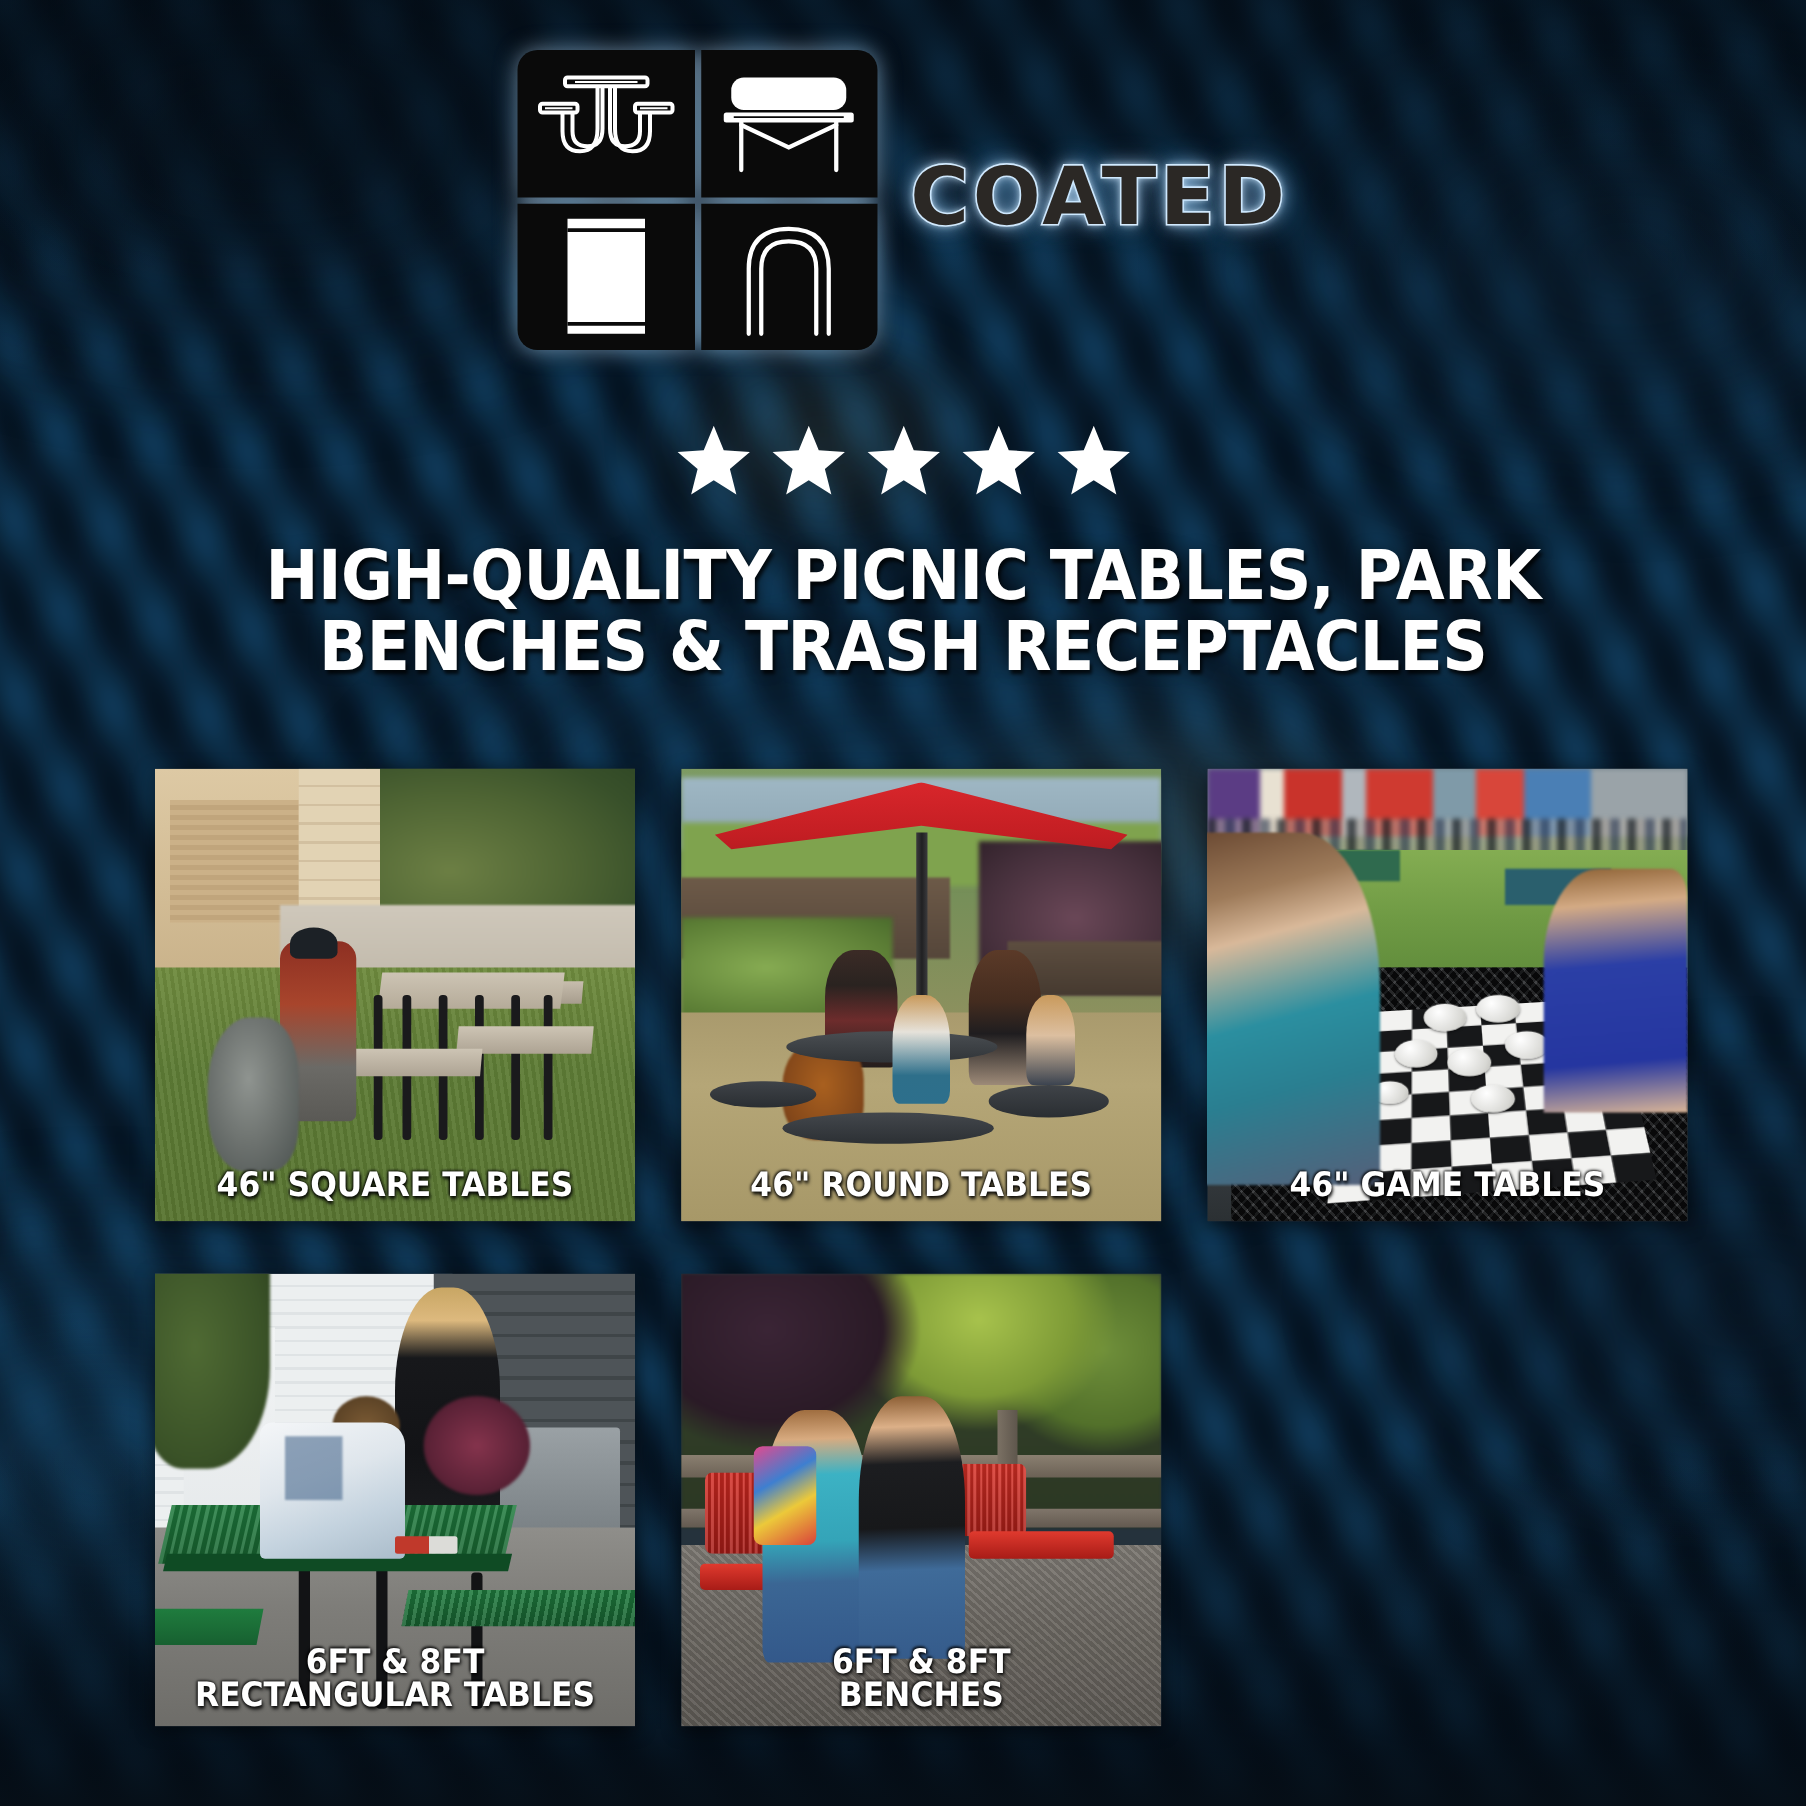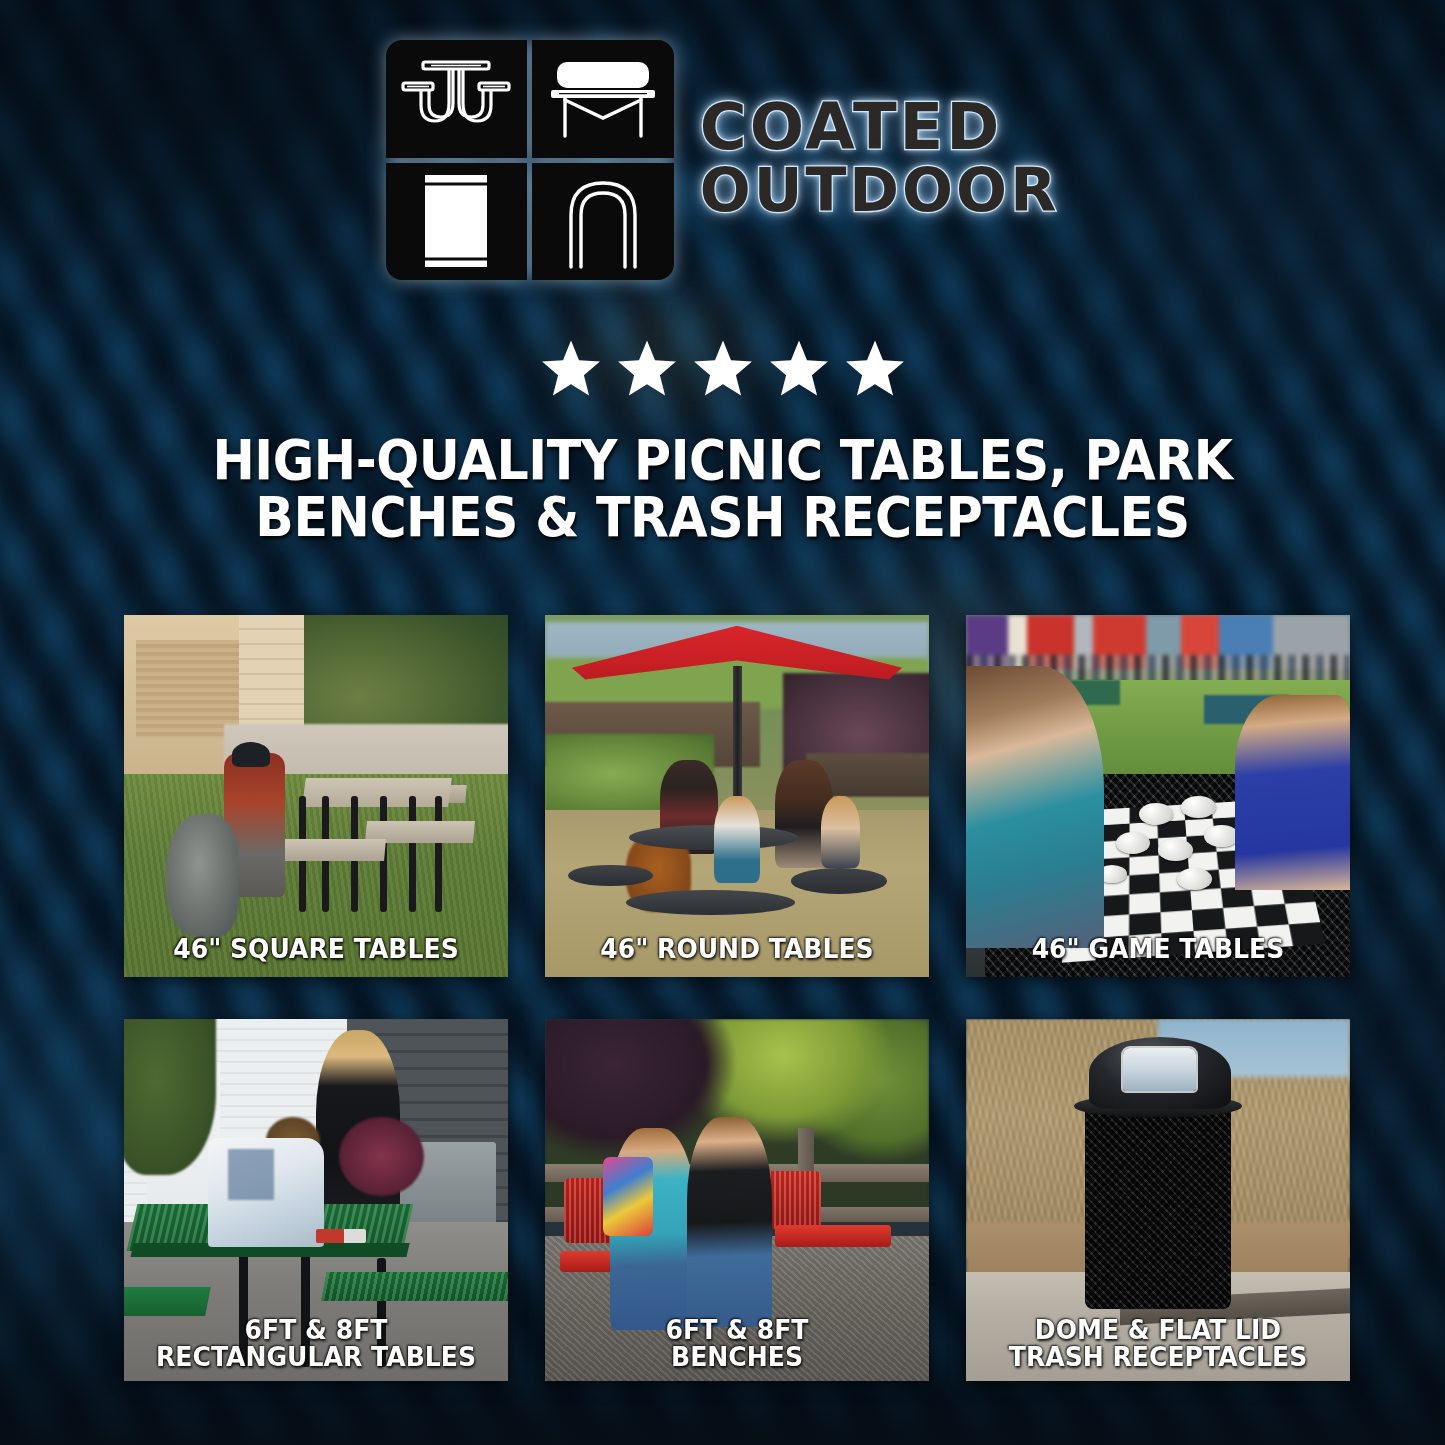--- a/index.html
+++ b/index.html
@@ -480,21 +480,20 @@
             <path d="M16 98 L16 46 Q16 14 48 14 Q80 14 80 46 L80 98"></path>
             <path d="M26 98 L26 46 Q26 24 48 24 Q70 24 70 46 L70 98"></path>
           </g>
         </svg>
       </div>
 
     </div>
 
     <div class="wordmark">
       <div class="wm-line l1">COATED</div>
-      <div class="wm-line l2">OUTDOOR</div>
     </div>
   </div>
 
   <div class="stars">
     <svg class="star" viewBox="0 0 24 24">
         <polygon fill="#ffffff" points="12,1 15.1,8.6 23.2,9.1 17,14.4 19,22.3 12,17.9 5,22.3 7,14.4 0.8,9.1 8.9,8.6"></polygon>
       </svg>
     <svg class="star" viewBox="0 0 24 24">
         <polygon fill="#ffffff" points="12,1 15.1,8.6 23.2,9.1 17,14.4 19,22.3 12,17.9 5,22.3 7,14.4 0.8,9.1 8.9,8.6"></polygon>
       </svg>
@@ -642,32 +641,15 @@
         <div class="t5-boy1"></div>
         <div class="t5-pack"></div>
         <div class="t5-boy2"></div>
       </div>
       <div class="cap">
         <span>6FT &amp; 8FT</span>
         <span>BENCHES</span>
       </div>
     </div>
 
-    <div class="tile two-line">
-      <div class="photo">
-        <div class="t6-grass"></div>
-        <div class="t6-sky"></div>
-        <div class="t6-dirt"></div>
-        <div class="t6-walk"></div>
-        <div class="t6-curb"></div>
-        <div class="t6-body"></div>
-        <div class="t6-rim"></div>
-        <div class="t6-dome"></div>
-        <div class="t6-port"></div>
-      </div>
-      <div class="cap">
-        <span>DOME &amp; FLAT LID</span>
-        <span>TRASH RECEPTACLES</span>
-      </div>
-    </div>
 
   </div>
 </div>
 
 </body></html>

